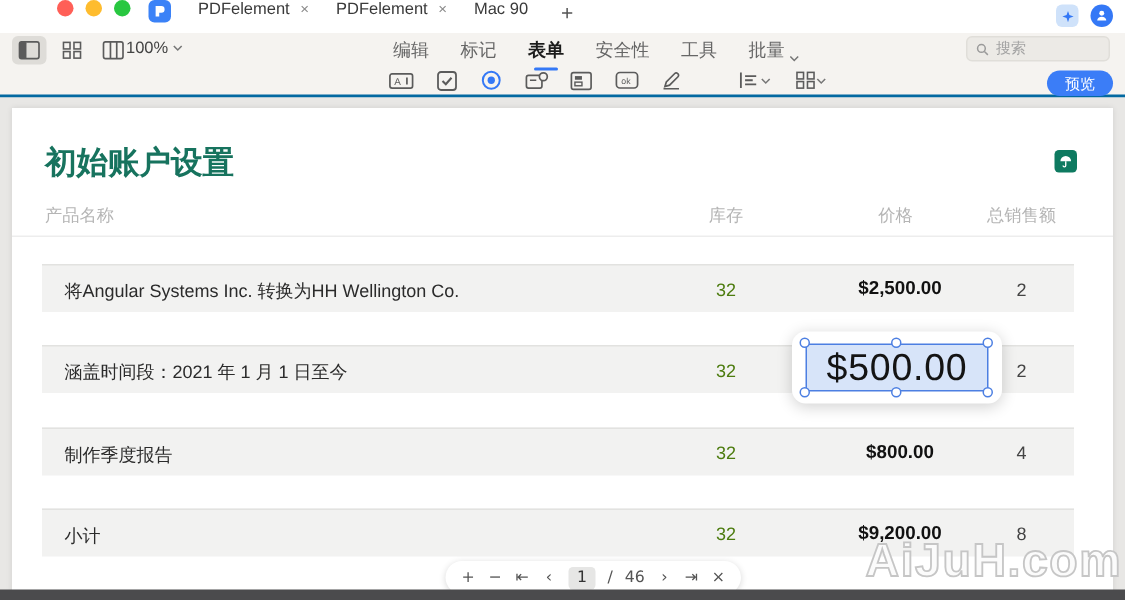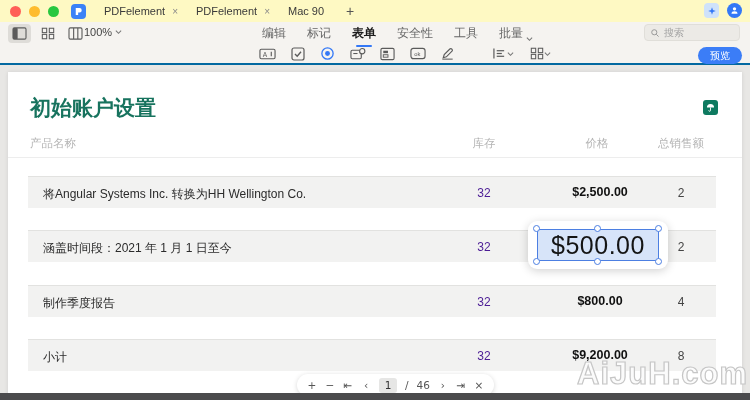--- a/index.html
+++ b/index.html
@@ -2,21 +2,21 @@
 <html><head>
 <meta charset="utf-8">
 <style>
   * { margin:0; padding:0; box-sizing:border-box; }
   html,body { width:750px; height:400px; }
   body { font-family:"Liberation Sans","DejaVu Sans",sans-serif; }
   .window { position:relative; width:750px; height:400px; background:#e8e7e5; overflow:hidden; }
 
   
   .titlebar { position:absolute; top:0; left:0; width:750px; height:22px;
-              background:#fef9c3; display:flex; align-items:center; }
+              background:#ffffff; display:flex; align-items:flex-start;padding-left:28px; }
   .traffic { display:flex; gap:8px; margin-left:10px; }
   .traffic span { width:11px; height:11px; border-radius:50%; display:block; }
   .tl-red{background:#ff5f57}.tl-yellow{background:#febc2e}.tl-green{background:#28c740}
   .appicon { width:15px; height:15px; border-radius:4px; background:#3b82f7; margin-left:12px;
              display:flex; align-items:center; justify-content:center; }
   .tab { display:flex; align-items:center; gap:7px; font-size:11px; color:#3a3a3a; margin-left:18px; }
   .tab .close { color:#8a8a8a; font-size:10px; cursor:default; }
   .newtab { margin-left:22px; font-size:14px; color:#555; }
   .tb-right { position:absolute; right:8px; top:3px; display:flex; gap:8px; align-items:center; }
   .ai-ico { width:15px; height:15px; border-radius:4px; background:#cfe2fa;
@@ -60,21 +60,21 @@
                display:flex; align-items:center; justify-content:center; }
   .brand-name { font-family:"Liberation Serif","DejaVu Serif",serif; font-weight:bold;
                 font-size:13.5px; color:#14604f; }
   .thead { position:absolute; left:0; top:64px; width:100%; height:22px;
            border-bottom:1px solid #ededed; font-size:11.5px; color:#b5b5b5; }
   .th-name { position:absolute; left:22px; }
   .th-c { position:absolute; transform:translateX(-50%); }
   .row { position:absolute; left:20px; width:688px; height:32px; background:#f2f2f1;
          border-top:1px solid #e2e2e0; }
   .cell-name { position:absolute; left:15px; top:9px; font-size:12px; color:#2b2b2b; }
-  .cell-c { position:absolute; top:9px; transform:translateX(-50%); font-size:12px; color:#4c1d95; }
+  .cell-c { position:absolute; top:9px; transform:translateX(-50%); font-size:12px; color:#4d7c0f; }
   .cell-price { font-weight:bold; color:#111; font-size:12.5px; top:8px; }
   .cell-total { color:#444; }
 
   
   .sel-card { position:absolute; left:520px; top:149px; width:140px; height:48px; background:#fff;
               border-radius:9px; box-shadow:0 2px 10px rgba(0,0,0,.18); }
   .sel-field { position:absolute; left:9px; top:8px; width:122px; height:32px;
                background:#d7e4f9; border:1.5px solid #4c7fe2; border-radius:2px;
                display:flex; align-items:center; justify-content:center;
                font-size:25px; font-weight:500; color:#141414; letter-spacing:.5px; }

